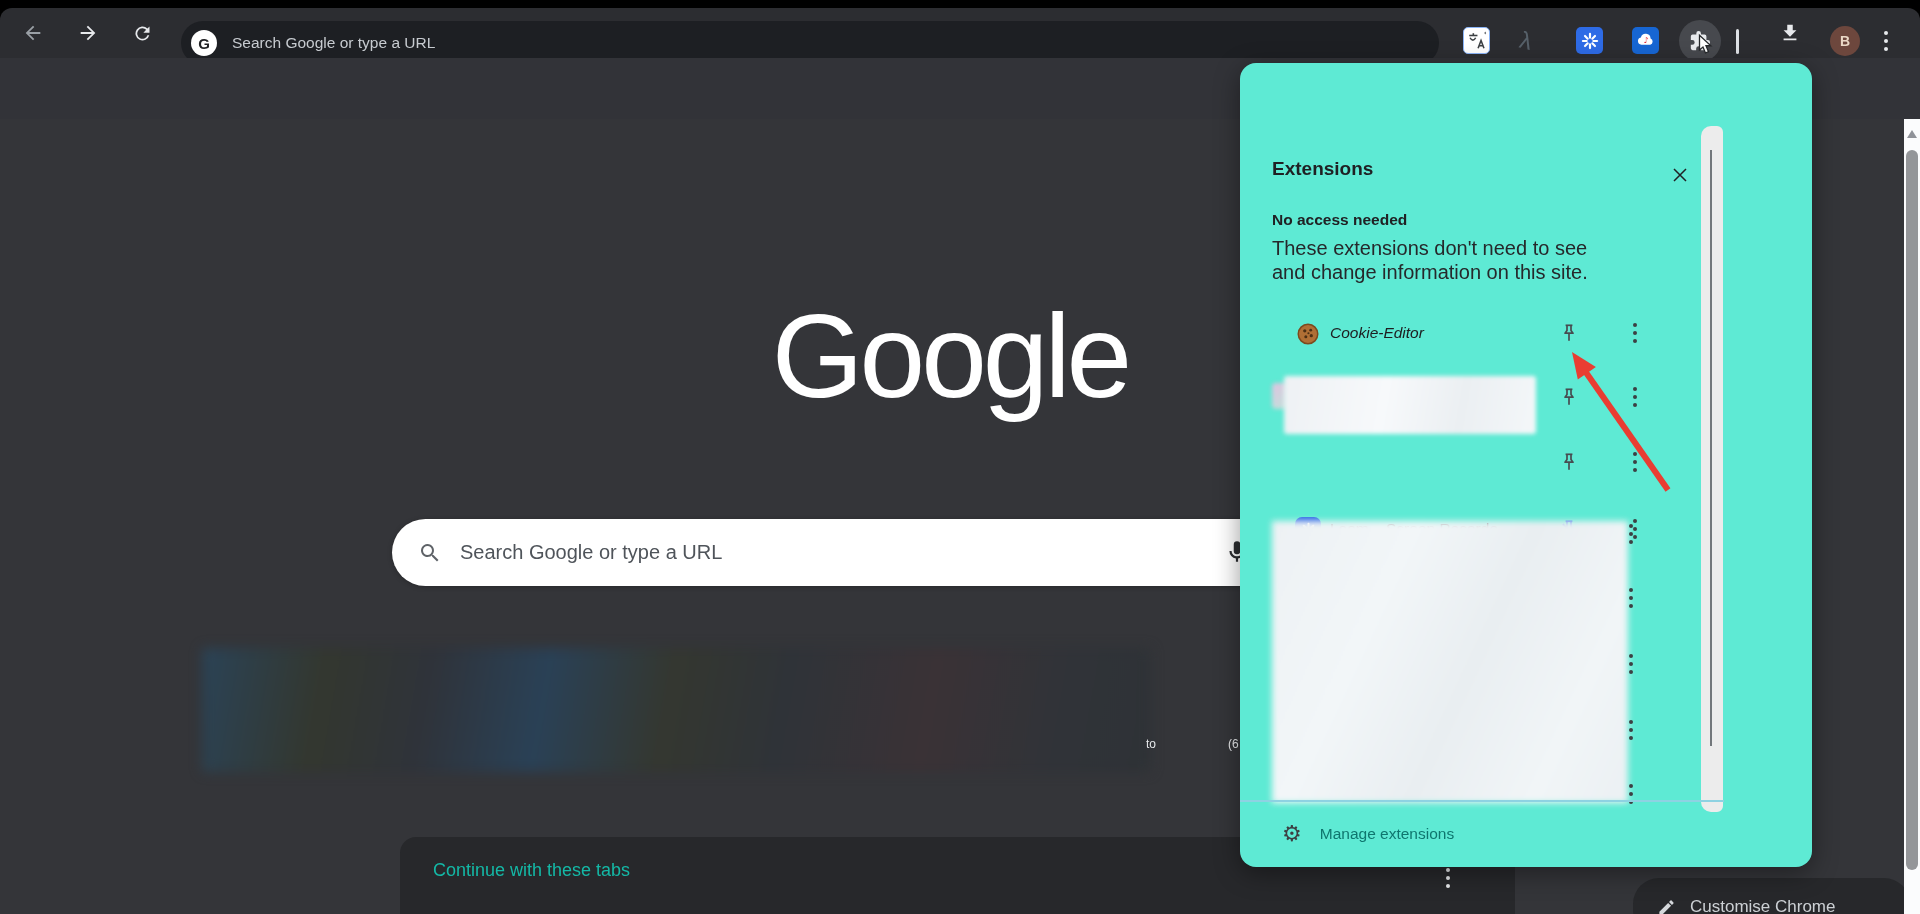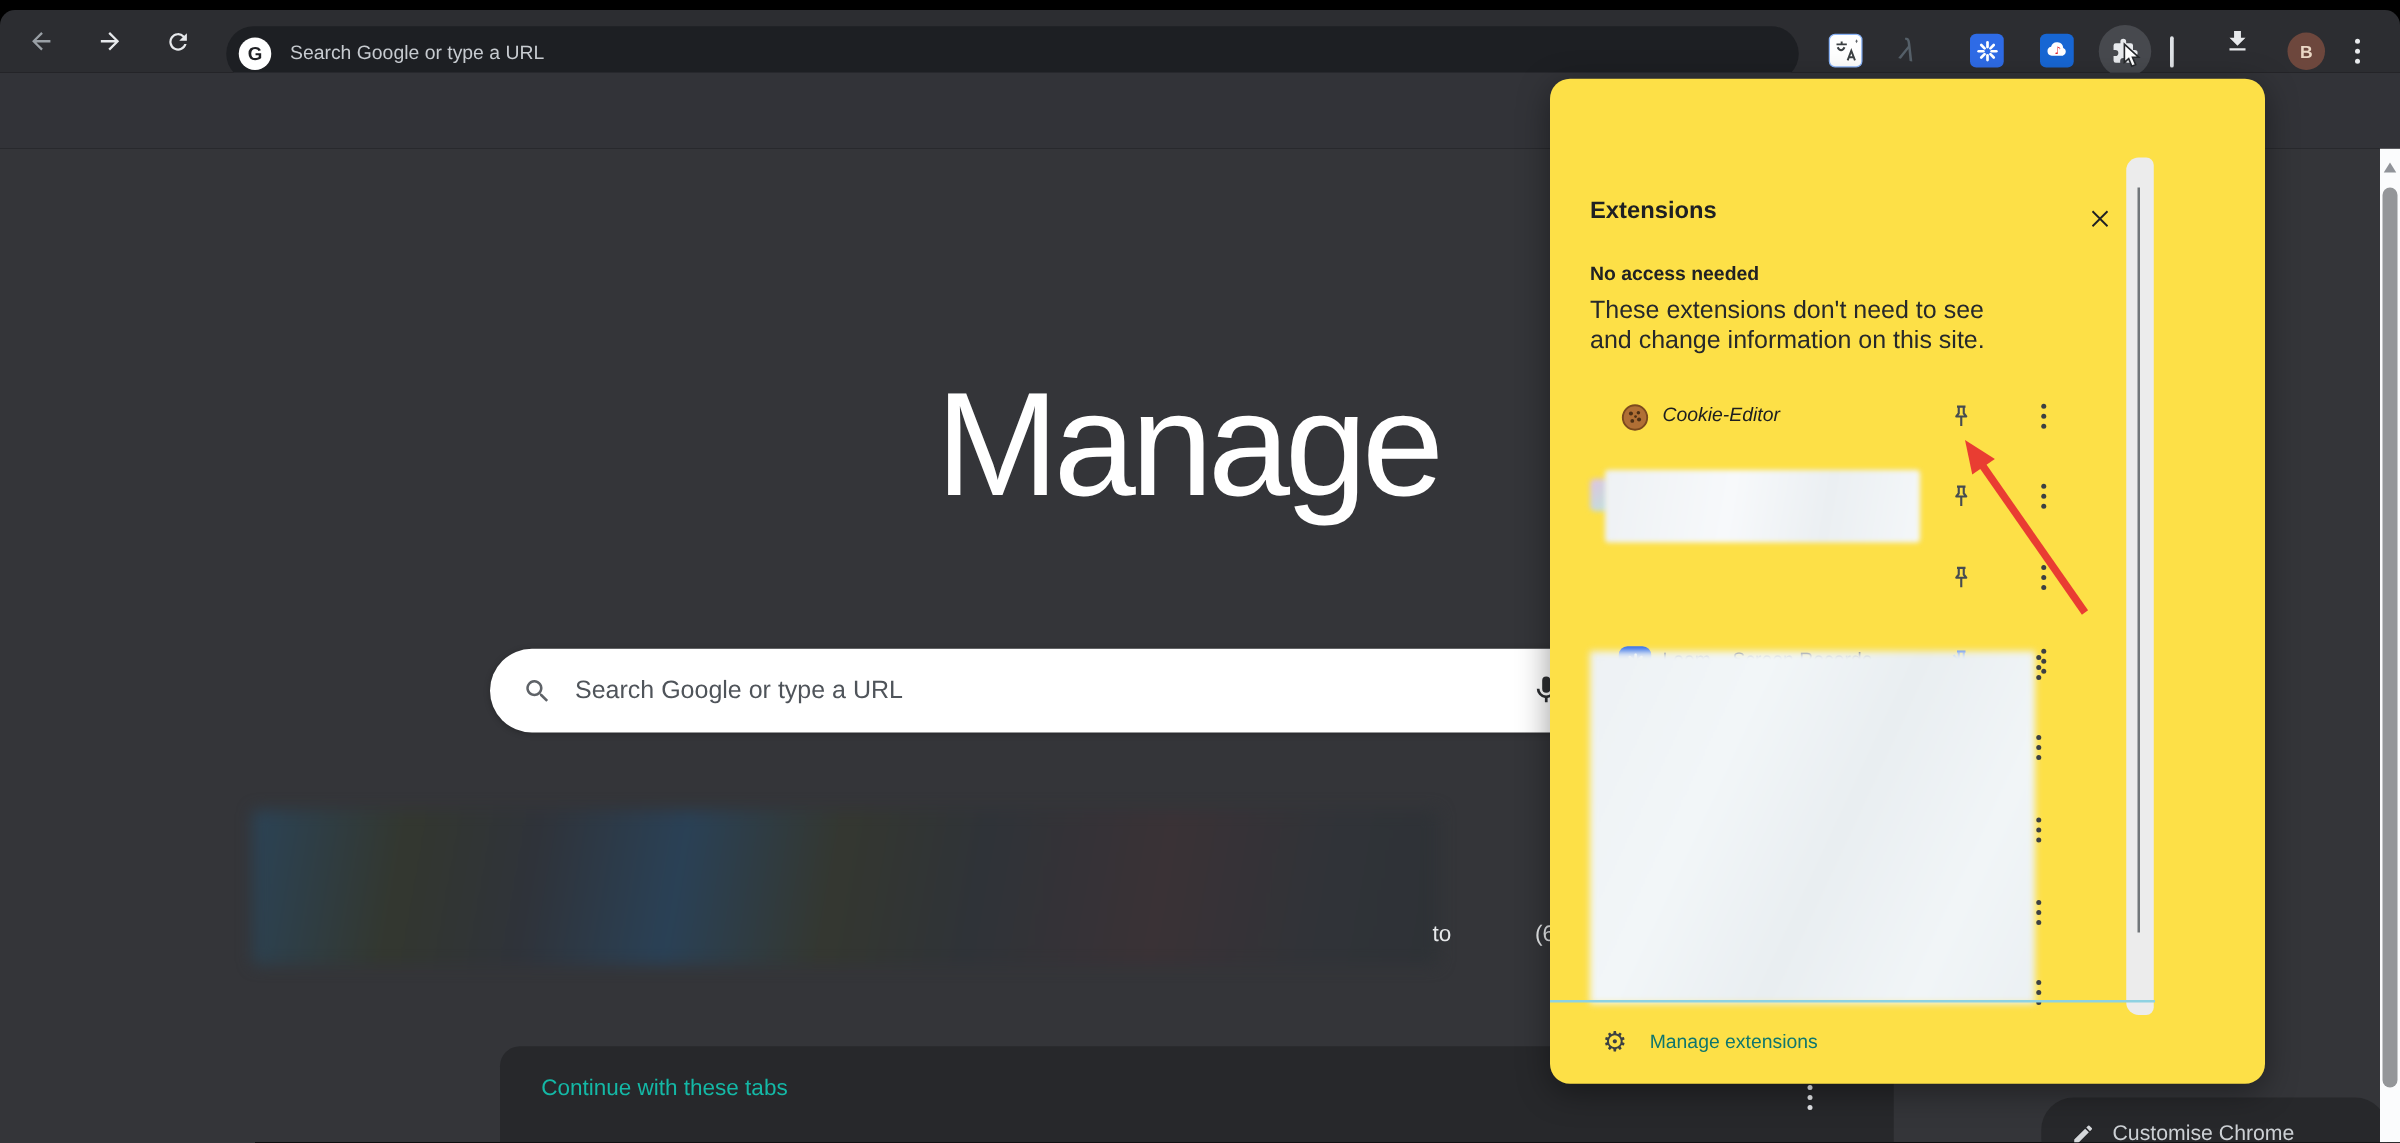--- a/index.html
+++ b/index.html
@@ -44,34 +44,34 @@
   #logo{left:700px;top:288px;width:500px;text-align:center;color:#fff;font-size:118px;font-weight:500;
         letter-spacing:-4px;}
   #ntp-search{left:392px;top:519px;width:1110px;height:67px;border-radius:34px;background:#fff;
               display:flex;align-items:center;box-shadow:0 1px 5px rgba(0,0,0,.25);}
   #ntp-input{background:transparent;border:none;outline:none;font-size:20px;color:#4f545a;
              font-family:"Liberation Sans",sans-serif;margin-left:16px;width:720px;}
   #ntp-input::placeholder{color:#4f545a;opacity:1;}
   #blurband{left:202px;top:648px;width:949px;height:124px;border-radius:4px;filter:blur(6px);
             background:linear-gradient(100deg,#2b4356 0%,#33372f 13%,#2f333a 24%,#2a4156 36%,
                        #343730 49%,#2f3338 61%,#3a3236 76%,#303338 90%,#2e3236 100%);}
-  .fragment{color:#e6e8ea;font-size:18px;}
+  .fragment{color:#e6e8ea;font-size:12px;}
   #continue-card{left:400px;top:837px;width:1115px;height:77px;background:#27282b;border-radius:16px 16px 0 0;}
   #continue-label{left:433px;top:860px;color:#14b8a6;font-size:18px;}
   #customise-btn{left:1633px;top:878px;width:277px;height:58px;border-radius:26px;background:#27282b;
                  display:flex;align-items:center;gap:14px;padding-left:24px;color:#ccd0d4;font-size:17px;}
 
   
   #pg-scroll-track{left:1904px;top:119px;width:16px;height:795px;background:#fbfcfd;}
   #pg-scroll-up{left:1907px;top:130px;width:0;height:0;border-left:5px solid transparent;
                 border-right:5px solid transparent;border-bottom:8px solid #909399;}
   #pg-scroll-thumb{left:1906px;top:150px;width:12px;height:720px;border-radius:6px;background:#949699;}
 
   
-  #popup{left:1240px;top:63px;width:572px;height:804px;background:#fde047;border-radius:16px;
+  #popup{left:1240px;top:63px;width:572px;height:804px;background:#5eead4;border-radius:16px;
          box-shadow:0 6px 26px rgba(0,0,0,.4);z-index:50;}
   #popup .ttl{left:32px;top:95px;font-size:19px;font-weight:bold;color:#1f2023;}
   #popup-close{left:426px;top:98px;width:28px;height:28px;display:flex;align-items:center;justify-content:center;cursor:pointer;}
   #popup .sec-ttl{left:32px;top:148px;font-size:15.5px;font-weight:bold;color:#202124;}
   #popup .sec-desc{left:32px;top:173px;width:335px;font-size:20px;line-height:24px;color:#26282b;}
 
   .ext-row{position:absolute;left:0;width:484px;height:56px;}
   .ext-icon{position:absolute;left:55px;top:15px;width:26px;height:26px;}
   .ext-name{position:absolute;left:90px;top:18px;font-size:15.5px;color:#1d1e20;}
   .ext-pin{position:absolute;left:317px;top:16px;width:24px;height:24px;cursor:pointer;}
@@ -224,21 +224,21 @@
     <div class="abs bm" style="left:1745px;top:74px;">
       <svg width="19" height="19" viewBox="0 0 24 24">
         <path d="M3 6a1 1 0 0 1 1-1h5l2 2h9a1 1 0 0 1 1 1v11a1 1 0 0 1-1 1H4a1 1 0 0 1-1-1z" fill="none" stroke="#c4c7cb" stroke-width="1.8"></path>
       </svg>
       <span>All Bookmarks</span>
     </div>
   </div>
 
   <div class="abs" id="pagebg"></div>
 
-  <div class="abs" id="logo">Manage</div>
+  <div class="abs" id="logo">Google</div>
 
   <div class="abs" id="ntp-search">
     <svg width="24" height="24" viewBox="0 0 24 24" style="margin-left:26px;">
       <path fill="#5f6368" d="M15.5 14h-.79l-.28-.27a6.5 6.5 0 1 0-.7.7l.27.28v.79l5 4.99L20.49 19zm-6 0A4.5 4.5 0 1 1 14 9.5 4.5 4.5 0 0 1 9.5 14z"></path>
     </svg>
     <input id="ntp-input" placeholder="Search Google or type a URL" style="">
     <svg width="26" height="26" viewBox="0 0 24 24" class="abs" style="left:832px;top:20px;">
       <path fill="#2c2e31" d="M12 14a3 3 0 0 0 3-3V5a3 3 0 0 0-6 0v6a3 3 0 0 0 3 3zm5-3a5 5 0 0 1-10 0H5a7 7 0 0 0 6 6.92V21h2v-3.08A7 7 0 0 0 19 11z"></path>
     </svg>
   </div>

